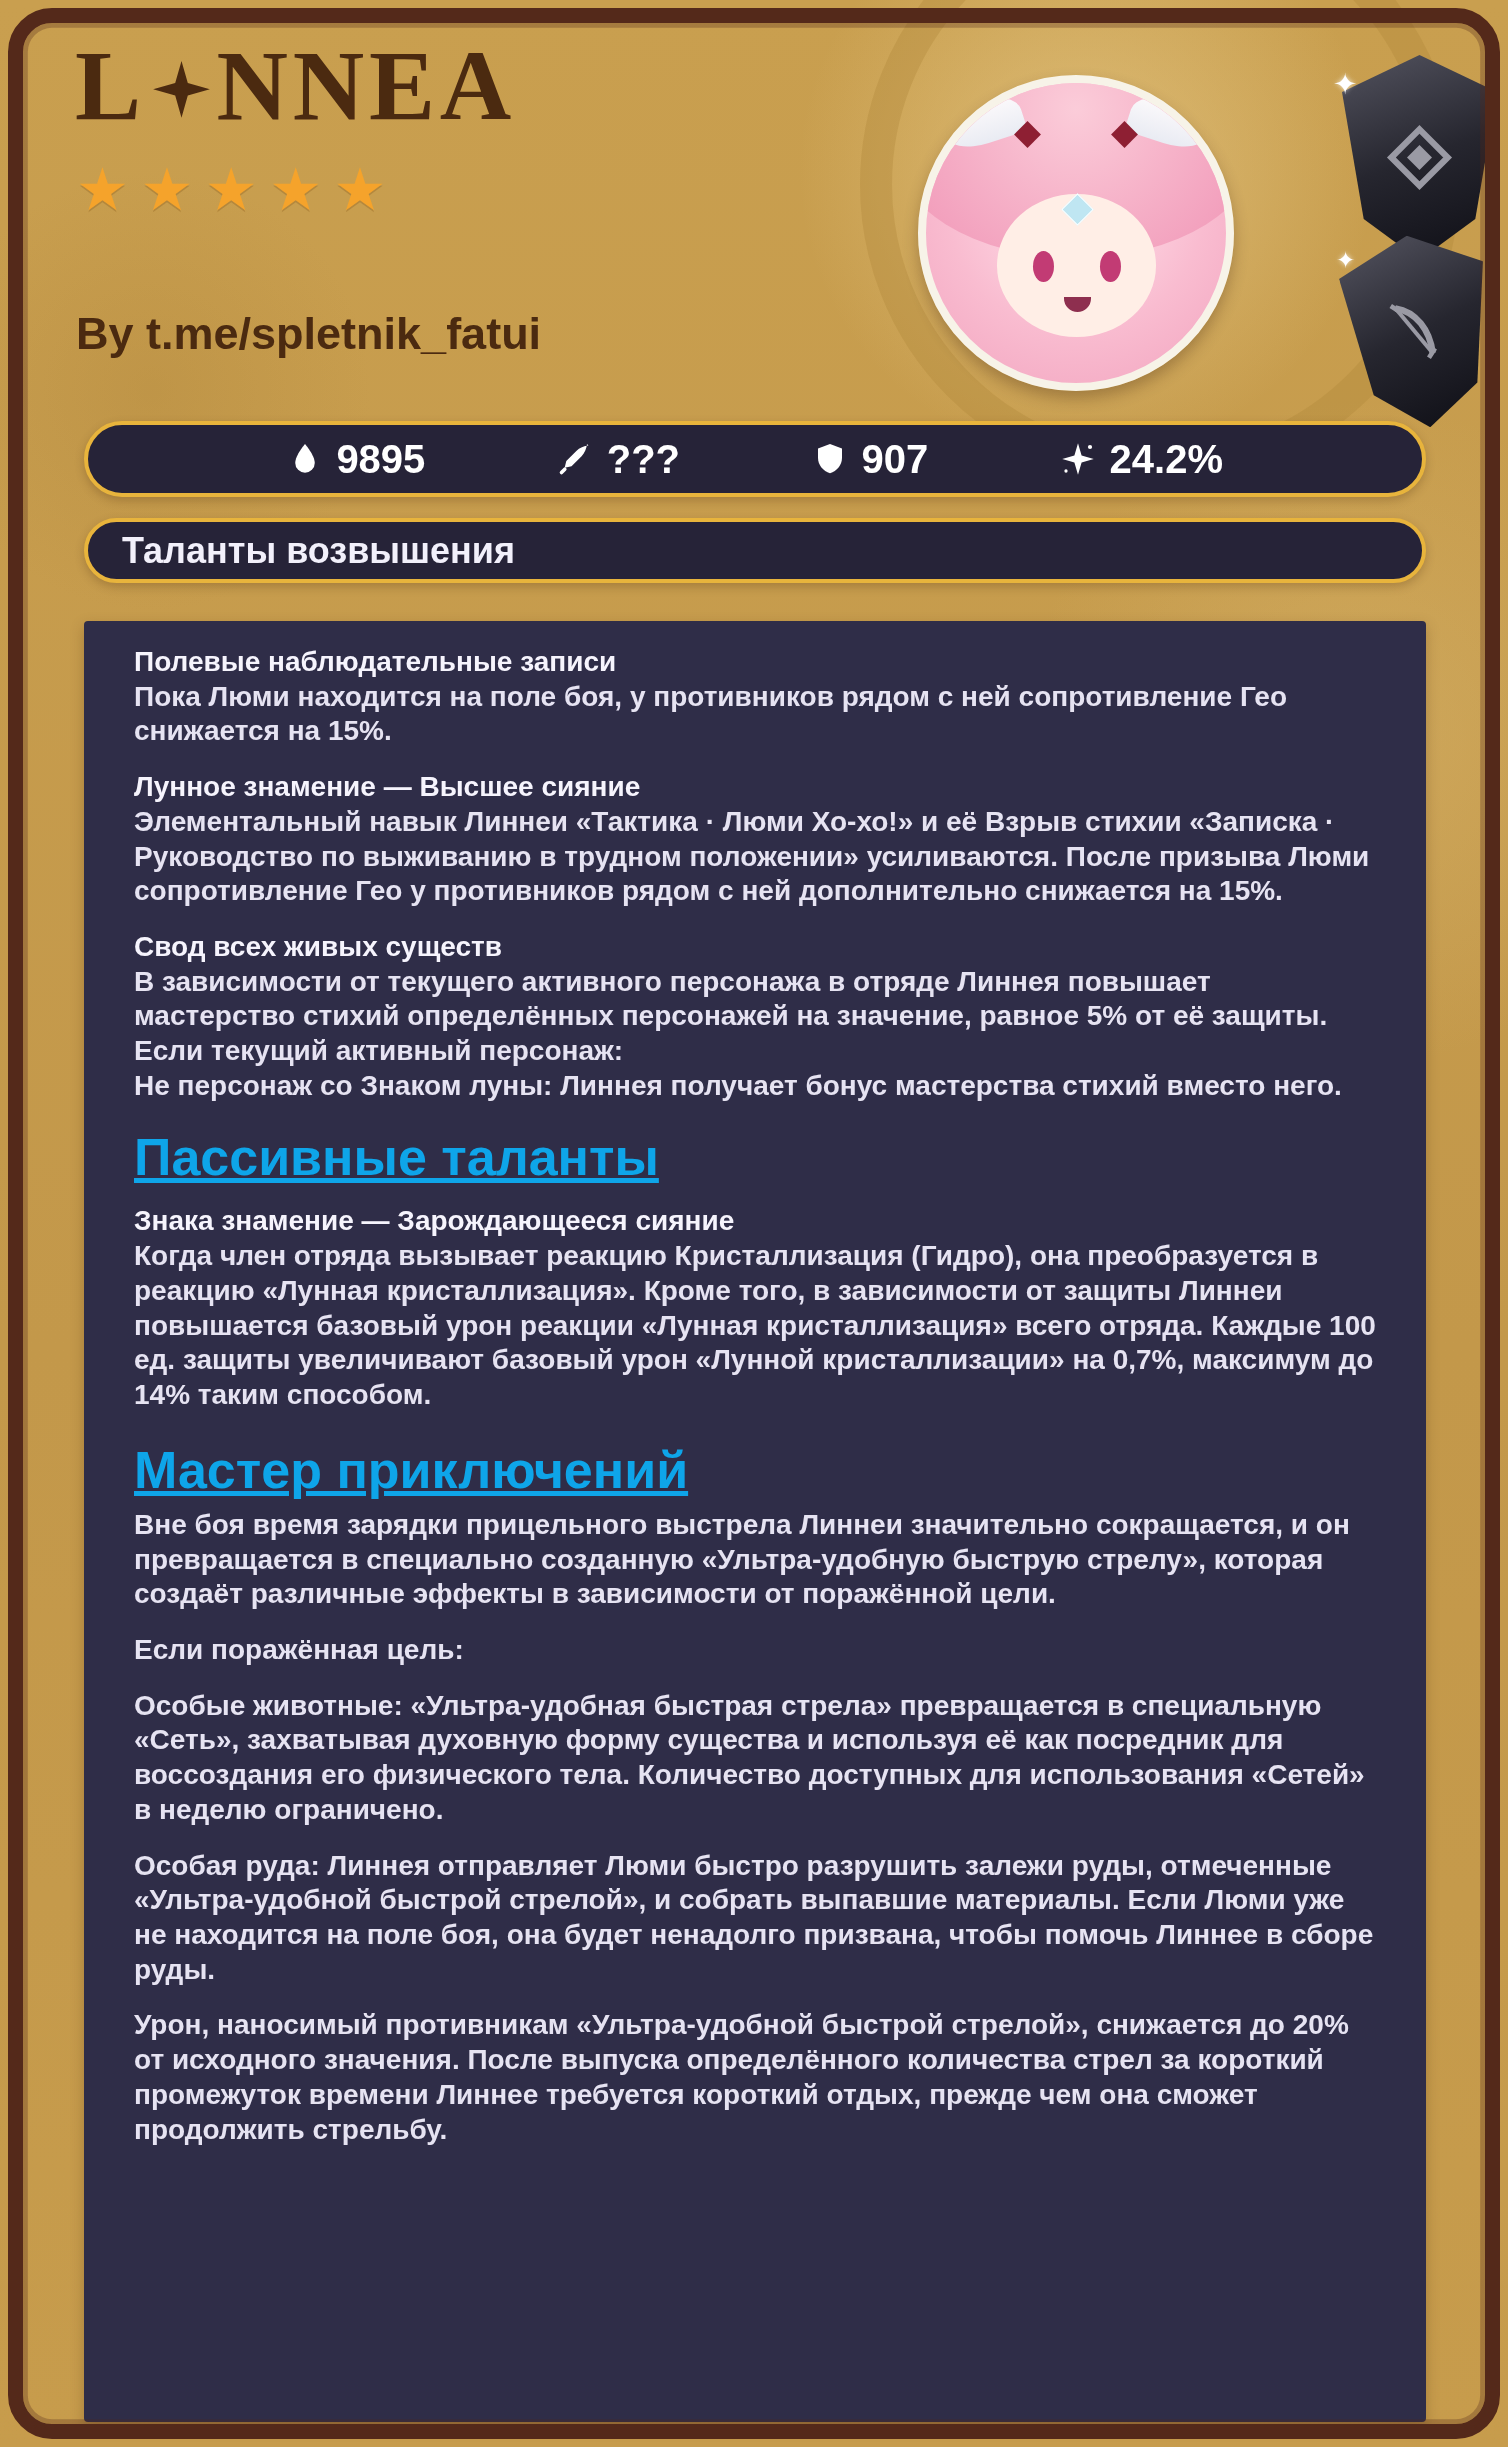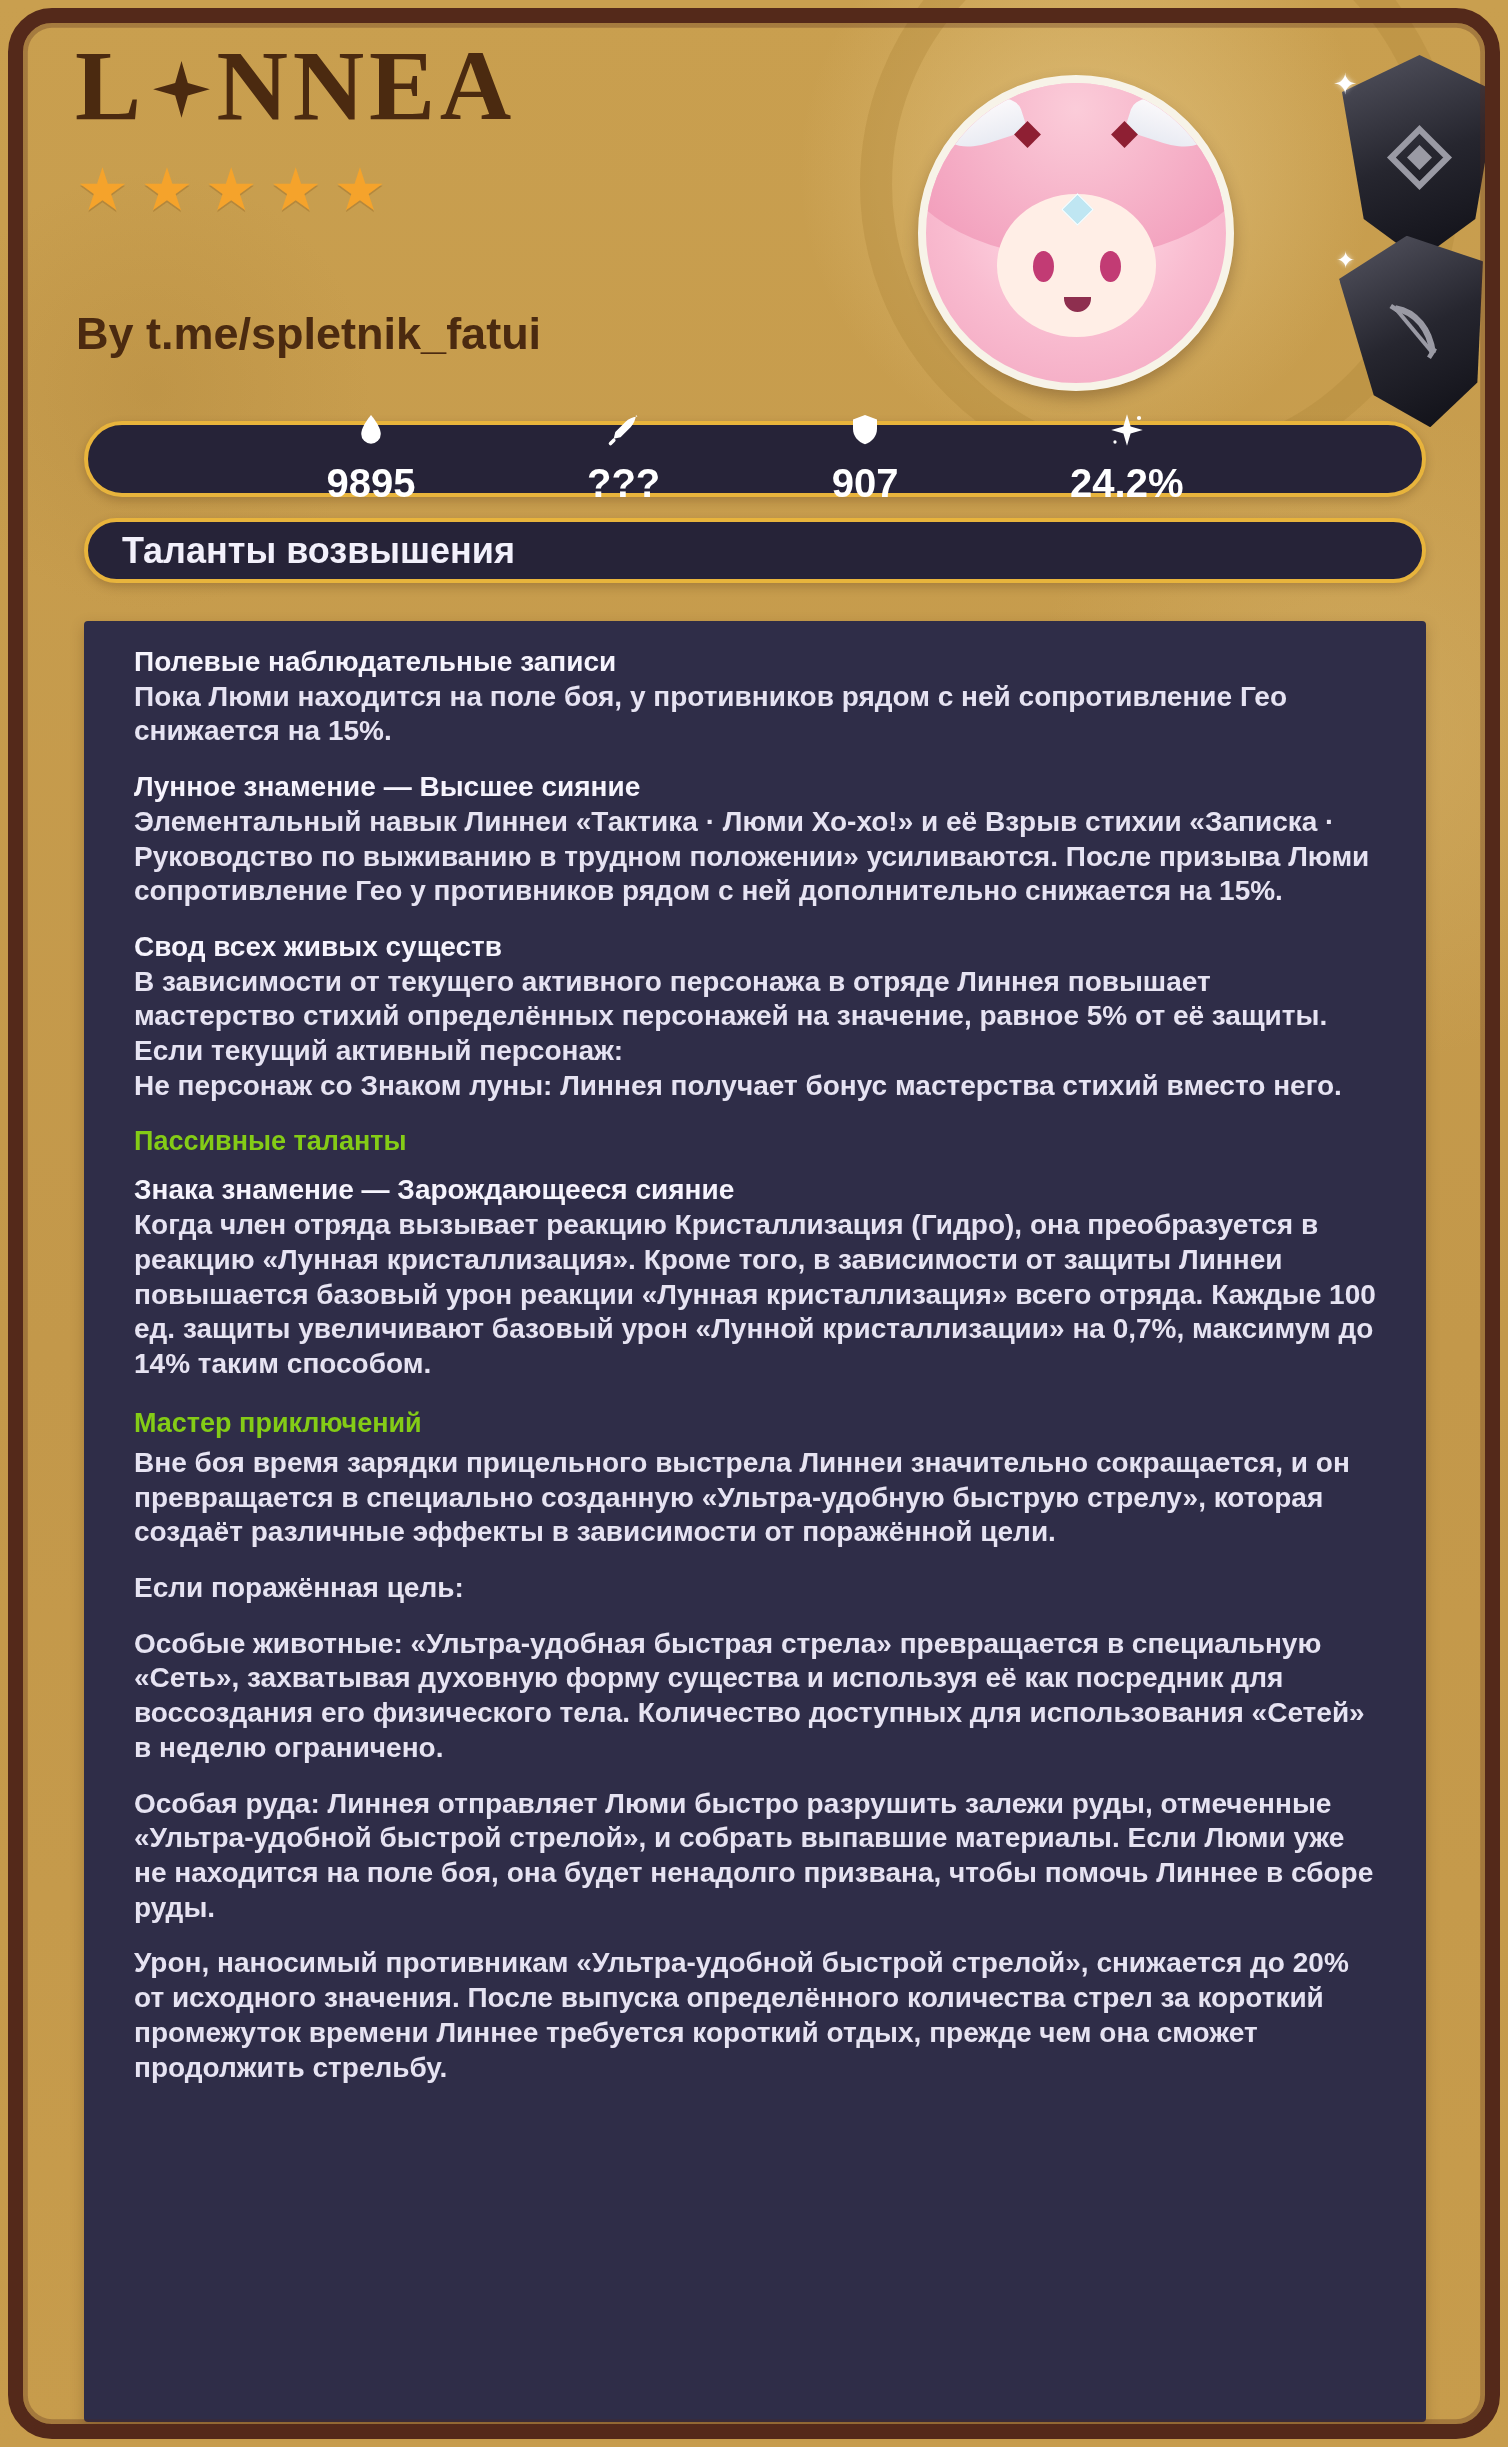--- a/index.html
+++ b/index.html
@@ -61,39 +61,39 @@
   .spark{position:absolute;color:#ffffff;font-size:29px;z-index:7;text-shadow:0 0 5.7px rgba(255,255,255,.8);}
   .spark.s1{left:1333px;top:67px;}
   .spark.s2{left:1336px;top:247px;font-size:23px;}
   
   .statbar{
     position:absolute;left:84px;top:421px;width:1342px;height:76px;box-sizing:border-box;
     background:#262338;border:4.8px solid #e8b43c;border-radius:44px;z-index:5;
     display:flex;align-items:center;justify-content:space-evenly;padding:0 67px;
     box-shadow:0 3.8px 9.6px rgba(70,40,10,.25);
   }
-  .stat{display:flex;align-items:center;gap:13.4px;color:#ffffff;font-size:40px;font-weight:700;flex-direction:column;}
+  .stat{display:flex;align-items:center;gap:13.4px;color:#ffffff;font-size:40px;font-weight:700;}
   
   .talent-pill{
     position:absolute;left:84px;top:518px;width:1342px;height:65px;box-sizing:border-box;
     background:#262338;border:4.8px solid #e8b43c;border-radius:32.5px;z-index:5;
     display:flex;align-items:center;padding:16px 34px;color:#f2f0fb;font-size:36px;font-weight:700;
     box-shadow:0 3.8px 9.6px rgba(70,40,10,.25);
   }
   
   .panel{
     position:absolute;left:84px;top:621px;width:1342px;bottom:25px;box-sizing:border-box;
     background:#2f2d48;border-radius:4px;z-index:5;overflow:hidden;
     padding:24px 50px;color:#eae8f5;font-size:28px;line-height:1.24;font-weight:700;
     box-shadow:0 5.7px 13.4px rgba(70,40,10,.25);
   }
   .blk{margin:0 0 21px 0;}
   .blk .bt{color:#f6f4fd;}
   .blk .bb{color:#e6e3f2;}
-  .hdr{font-size:27px;color:#84cc16;margin:25px 0 15.3px 0;}
+  .hdr{font-size:52px;color:#0ea5e9;margin:25px 0 15.3px 0;text-decoration:underline;}
   .hdr.first{margin-top:17px;}
   svg{display:block;}
 </style>
 </head>
 <body>
 
 <div class="page">
 
   <div class="decor-ring"></div>
   <div class="frame"></div>

